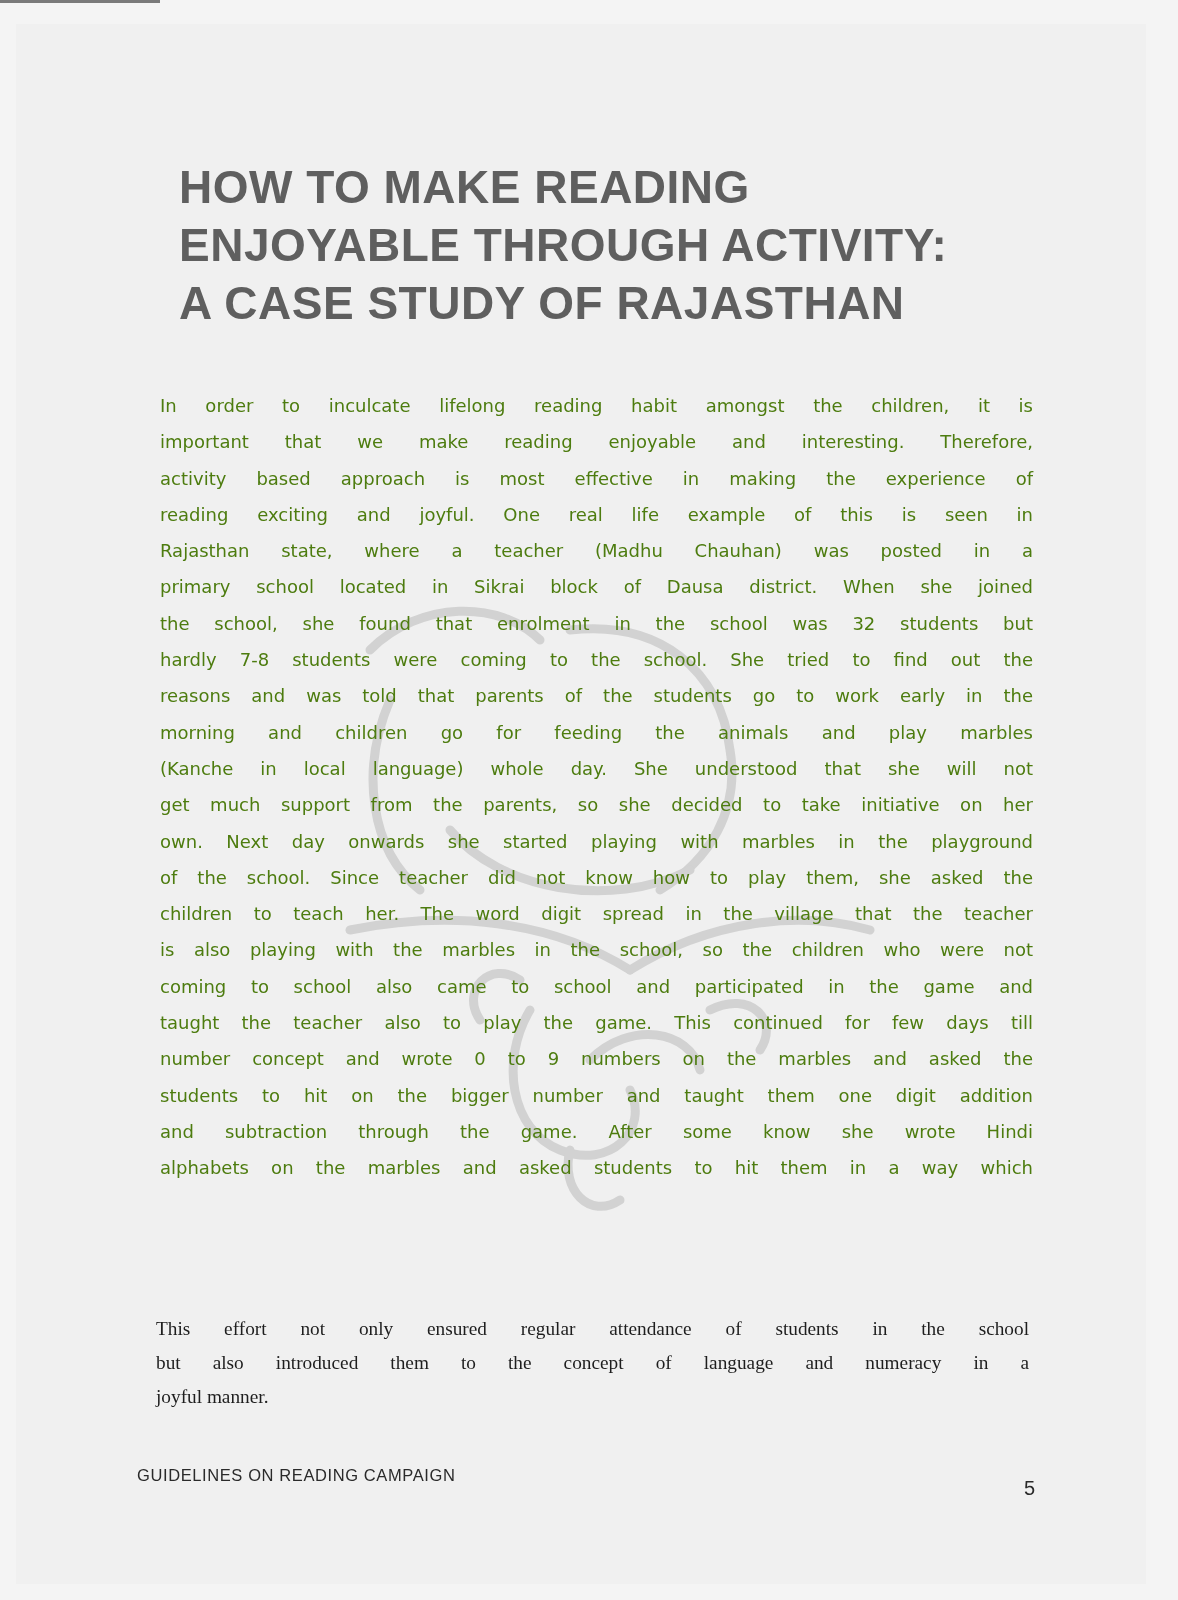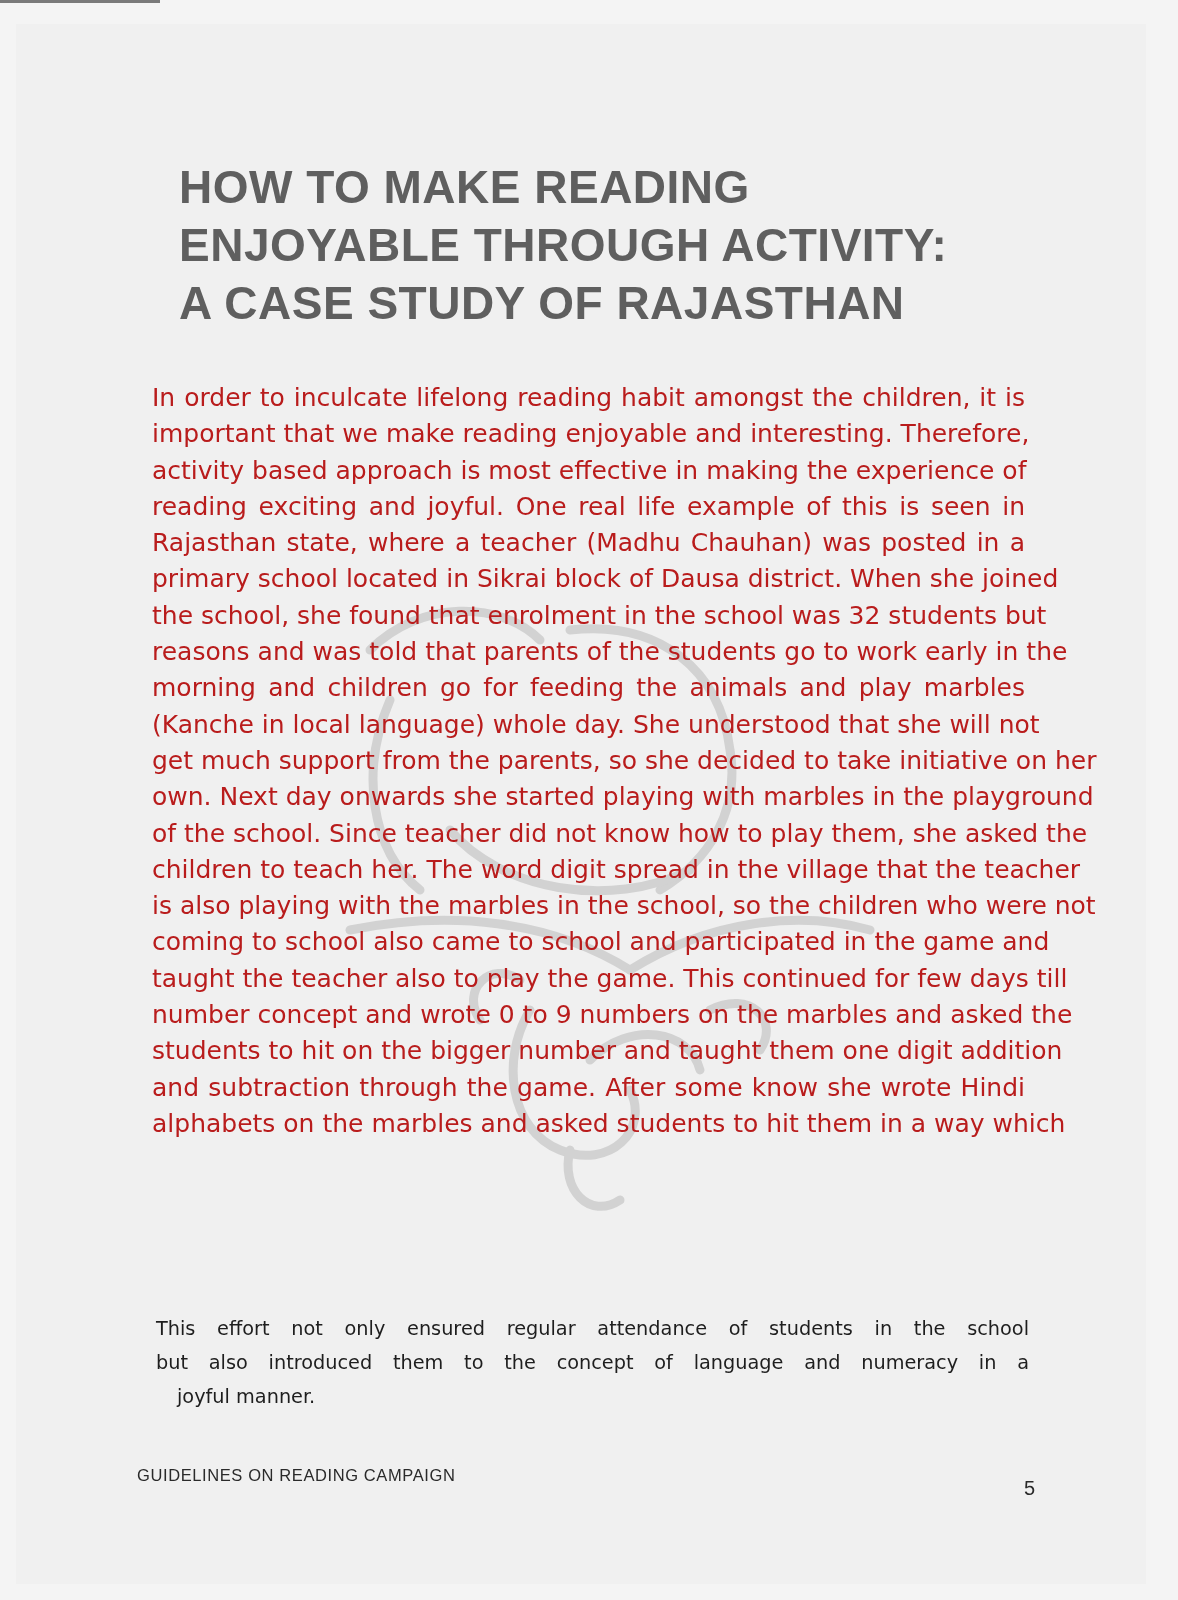--- a/index.html
+++ b/index.html
@@ -48,25 +48,25 @@
       letter-spacing: 0.5px;
       color: #5f5f5f;
       text-transform: uppercase;
     }
     .page-title span { display: block; margin-left: 36px; }
     .body-text {
       position: absolute;
       left: 152px;
       top: 380px;
       width: 873px;
-      margin: 0;
+      margin: 8px;
       font-family: "DejaVu Sans", sans-serif;
-      font-size: 25px;
+      font-size: 18px;
       line-height: 36.3px;
-      color: #b91c1c;
+      color: #4d7c0f;
     }
     .body-text .line {
       display: block;
       text-align: justify;
       text-align-last: justify;
       white-space: nowrap;
       height: 36.3px;
     }
     .body-text .line.last {
       text-align-last: left;
@@ -81,22 +81,23 @@
       font-size: 19.3px;
       line-height: 34px;
       color: #1e1e1e;
     }
     .conclusion .line {
       display: block;
       text-align: justify;
       text-align-last: justify;
       white-space: nowrap;
       height: 34px;
+      font-family: Liberation Serif, serif;
     }
-    .conclusion .line.last { text-align-last: left; margin-left: 21px; }
+    .conclusion .line.last { text-align-last: left; }
     .footer-title {
       position: absolute;
       left: 137px;
       top: 1466px;
       font-family: "Liberation Sans", sans-serif;
       font-size: 16.5px;
       letter-spacing: 0.6px;
       color: #2a2a2a;
       text-transform: uppercase;
     }
@@ -136,20 +137,21 @@
 </h1>
 
 <p class="body-text">
   <span class="line">In order to inculcate lifelong reading habit amongst the children, it is</span>
   <span class="line">important that we make reading enjoyable and interesting. Therefore,</span>
   <span class="line">activity based approach is most effective in making the experience of</span>
   <span class="line">reading exciting and joyful. One real life example of this is seen in</span>
   <span class="line">Rajasthan state, where a teacher (Madhu Chauhan) was posted in a</span>
   <span class="line">primary school located in Sikrai block of Dausa district. When she joined</span>
   <span class="line">the school, she found that enrolment in the school was 32 students but</span>
+  <span class="line">hardly 7-8 students were coming to the school. She tried to find out the</span>
   <span class="line">reasons and was told that parents of the students go to work early in the</span>
   <span class="line">morning and children go for feeding the animals and play marbles</span>
   <span class="line">(Kanche in local language) whole day. She understood that she will not</span>
   <span class="line">get much support from the parents, so she decided to take initiative on her</span>
   <span class="line">own. Next day onwards she started playing with marbles in the playground</span>
   <span class="line">of the school. Since teacher did not know how to play them, she asked the</span>
   <span class="line">children to teach her. The word digit spread in the village that the teacher</span>
   <span class="line">is also playing with the marbles in the school, so the children who were not</span>
   <span class="line">coming to school also came to school and participated in the game and</span>
   <span class="line">taught the teacher also to play the game. This continued for few days till</span>

